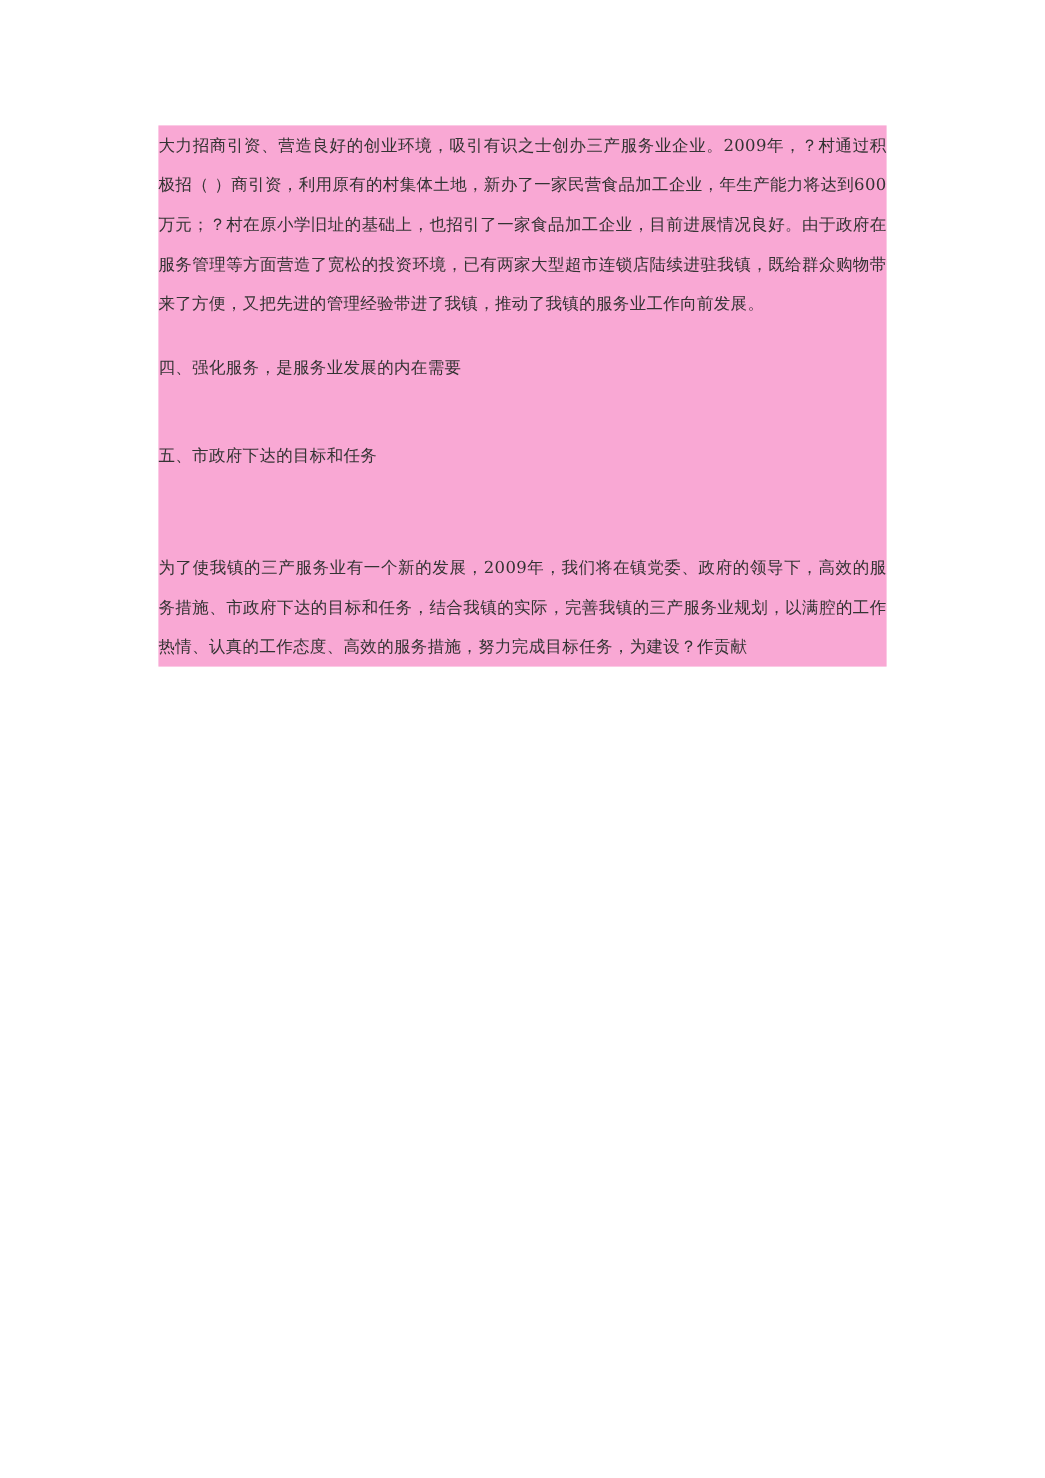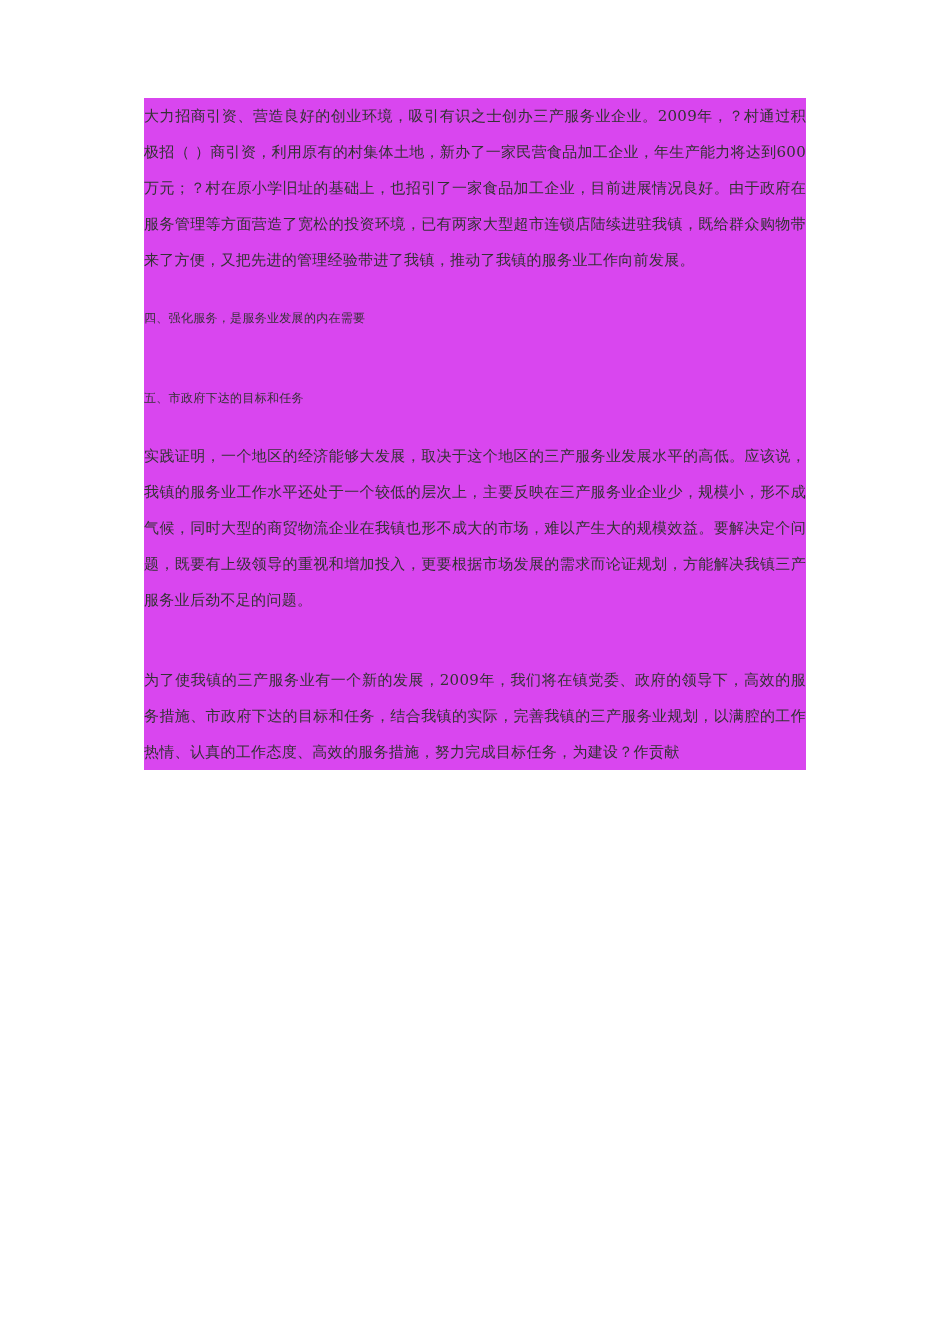--- a/index.html
+++ b/index.html
@@ -11,51 +11,50 @@
       width: 950px;
       height: 1344px;
       position: relative;
       overflow: hidden;
       font-family: "DejaVu Serif", "Liberation Serif", serif;
       color: #333333;
     }
     .page-content {
       position: absolute;
       left: 144px;
-      top: 98px;
+      top: 114px;
       width: 662px;
-      background: #d946ef;
+      background: #f9a8d4;
     }
     .para {
       margin: 0;
       font-size: 15px;
       line-height: 36px;
       letter-spacing: 0.3px;
       text-align: justify;
       text-align-last: left;
       word-break: break-all;
     }
     .heading {
       margin: 0;
-      font-size: 12px;
+      font-size: 15px;
       line-height: 36px;
       letter-spacing: 0.3px;
     }
     .gap {
       height: 22px;
     }
   </style>
 </head>
 <body>
 
 <div class="page-content">
   <p class="para">大力招商引资、营造良好的创业环境，吸引有识之士创办三产服务业企业。2009年，？村通过积极招（ ）商引资，利用原有的村集体土地，新办了一家民营食品加工企业，年生产能力将达到600万元；？村在原小学旧址的基础上，也招引了一家食品加工企业，目前进展情况良好。由于政府在服务管理等方面营造了宽松的投资环境，已有两家大型超市连锁店陆续进驻我镇，既给群众购物带来了方便，又把先进的管理经验带进了我镇，推动了我镇的服务业工作向前发展。</p>
   <div class="gap"></div>
   <p class="heading">四、强化服务，是服务业发展的内在需要</p>
   <div class="gap"></div>
   <div class="gap"></div>
   <p class="heading">五、市政府下达的目标和任务</p>
   <div class="gap"></div>
-  <p class="para">实践证明，一个地区的经济能够大发展，取决于这个地区的三产服务业发展水平的高低。应该说，我镇的服务业工作水平还处于一个较低的层次上，主要反映在三产服务业企业少，规模小，形不成气候，同时大型的商贸物流企业在我镇也形不成大的市场，难以产生大的规模效益。要解决定个问题，既要有上级领导的重视和增加投入，更要根据市场发展的需求而论证规划，方能解决我镇三产服务业后劲不足的问题。</p>
   <div class="gap"></div>
   <div class="gap"></div>
   <p class="para">为了使我镇的三产服务业有一个新的发展，2009年，我们将在镇党委、政府的领导下，高效的服务措施、市政府下达的目标和任务，结合我镇的实际，完善我镇的三产服务业规划，以满腔的工作热情、认真的工作态度、高效的服务措施，努力完成目标任务，为建设？作贡献</p>
 </div>
 
 </body></html>

